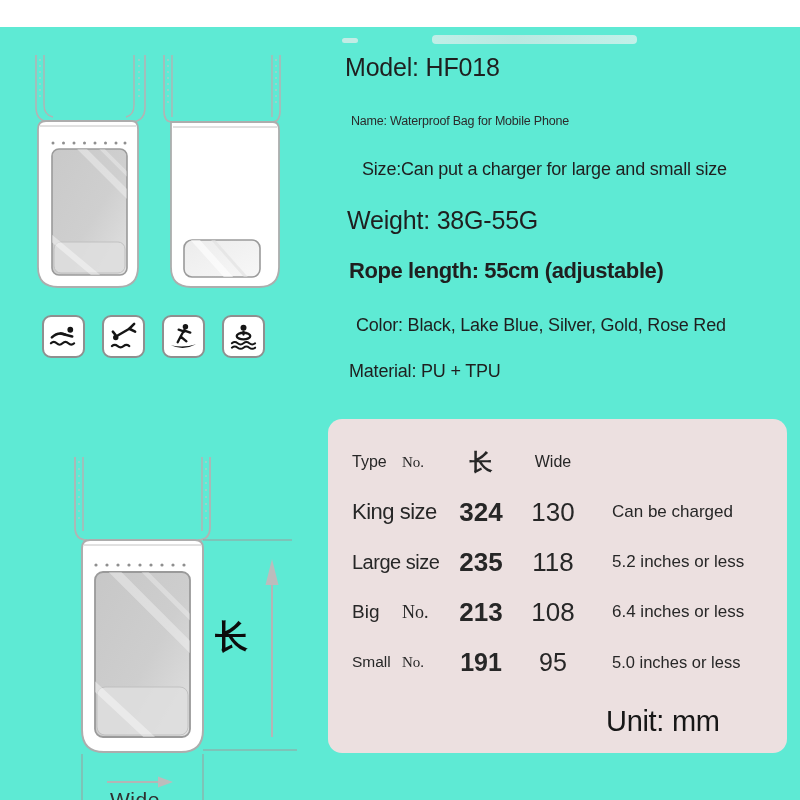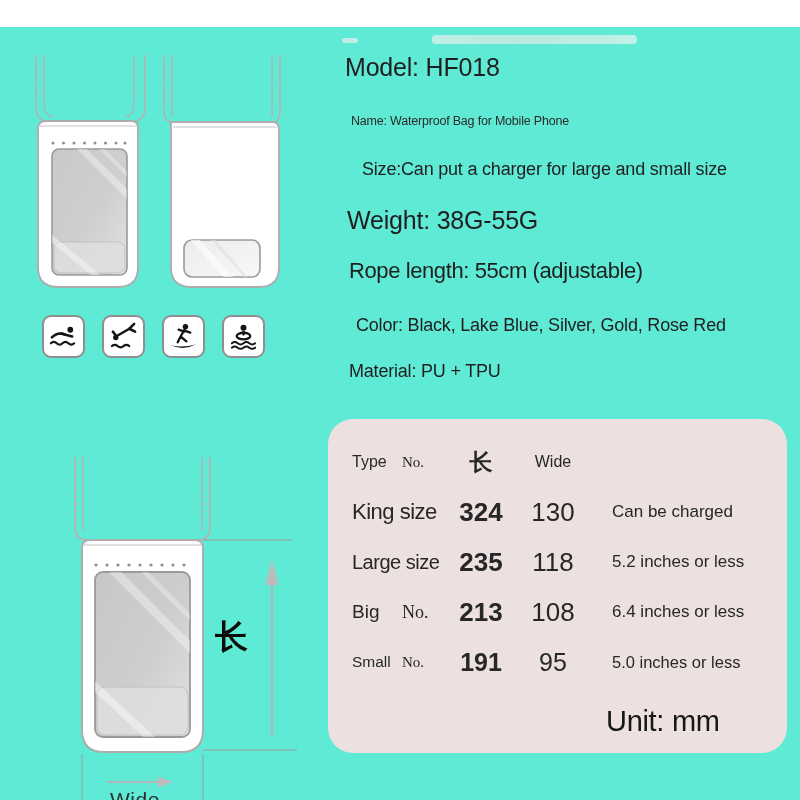--- a/index.html
+++ b/index.html
@@ -6,21 +6,21 @@
   #canvas{
     position:relative;width:800px;height:800px;background:#5eead4;overflow:hidden;
     font-family:"Liberation Sans", sans-serif;color:#1f1f1f;margin-top:27px;
   }
   
   .spec{position:absolute;white-space:nowrap;letter-spacing:-0.2px;color:#1f1f1f;}
   #spec-model   {left:345px;top:26px; font-size:25px;}
   #spec-name    {left:351px;top:87px; font-size:12.5px;color:#2b2b2b;}
   #spec-size    {left:362px;top:132px;font-size:18px;}
   #spec-weight  {left:347px;top:179px;font-size:25px;}
-  #spec-rope    {left:349px;top:231px;font-size:22px;font-weight:400;letter-spacing:-0.4px;}
+  #spec-rope    {left:349px;top:231px;font-size:22px;font-weight:700;letter-spacing:-0.4px;}
   #spec-color   {left:356px;top:288px;font-size:18px;}
   #spec-material{left:349px;top:334px;font-size:18px;}
 
   
   .smudge{position:absolute;border-radius:4px;}
   #smudge-a{left:342px;top:11px;width:16px;height:5px;background:#ededed;opacity:.7;}
   #smudge-b{left:432px;top:8px;width:205px;height:9px;
             background:linear-gradient(to right,#f3f1f1,#eae8e8 40%,#f6f4f4);opacity:.65;}
   #speck{left:0px;top:788px;width:9px;height:10px;background:#ecdcdd;border-radius:0 6px 0 0;}
 
@@ -33,21 +33,21 @@
   .illus{position:absolute;}
   #bag-front{left:20px;top:20px;}
   #bag-back {left:158px;top:20px;}
   #bag-dim  {left:60px;top:420px;}
 
   #len-label {position:absolute;left:215px;top:588px;font-size:33px;font-weight:600;color:#0c0c0c;}
   #wide-label{position:absolute;left:110px;top:761px;font-size:21px;color:#2f2f2f;letter-spacing:.5px;}
 
   
   .size-panel{position:absolute;left:328px;top:392px;width:459px;height:334px;
-              background:#ece0e0;border-radius:25px;}
+              background:#ece0e0;border-radius:14px;}
   .stable{position:absolute;left:20px;top:28px;width:424px;color:#272727;}
   .thead{display:flex;align-items:center;height:30px;margin-bottom:10px;}
   .trow {display:flex;align-items:center;height:50px;}
   .c-name{width:100px;position:relative;padding-left:4px;box-sizing:border-box;white-space:nowrap;}
   .c-name .no{position:absolute;left:54px;top:50%;transform:translateY(-50%);font-family:Liberation Serif, serif;}
   .c-len {width:66px;text-align:center;font-weight:bold;}
   .c-wide{width:78px;text-align:center;font-weight:normal;}
   .c-uni {flex:1;margin-left:20px;white-space:nowrap;}
   .thead .c-name .lbl{font-size:16px;}
   .thead .no   {font-size:15px;}

